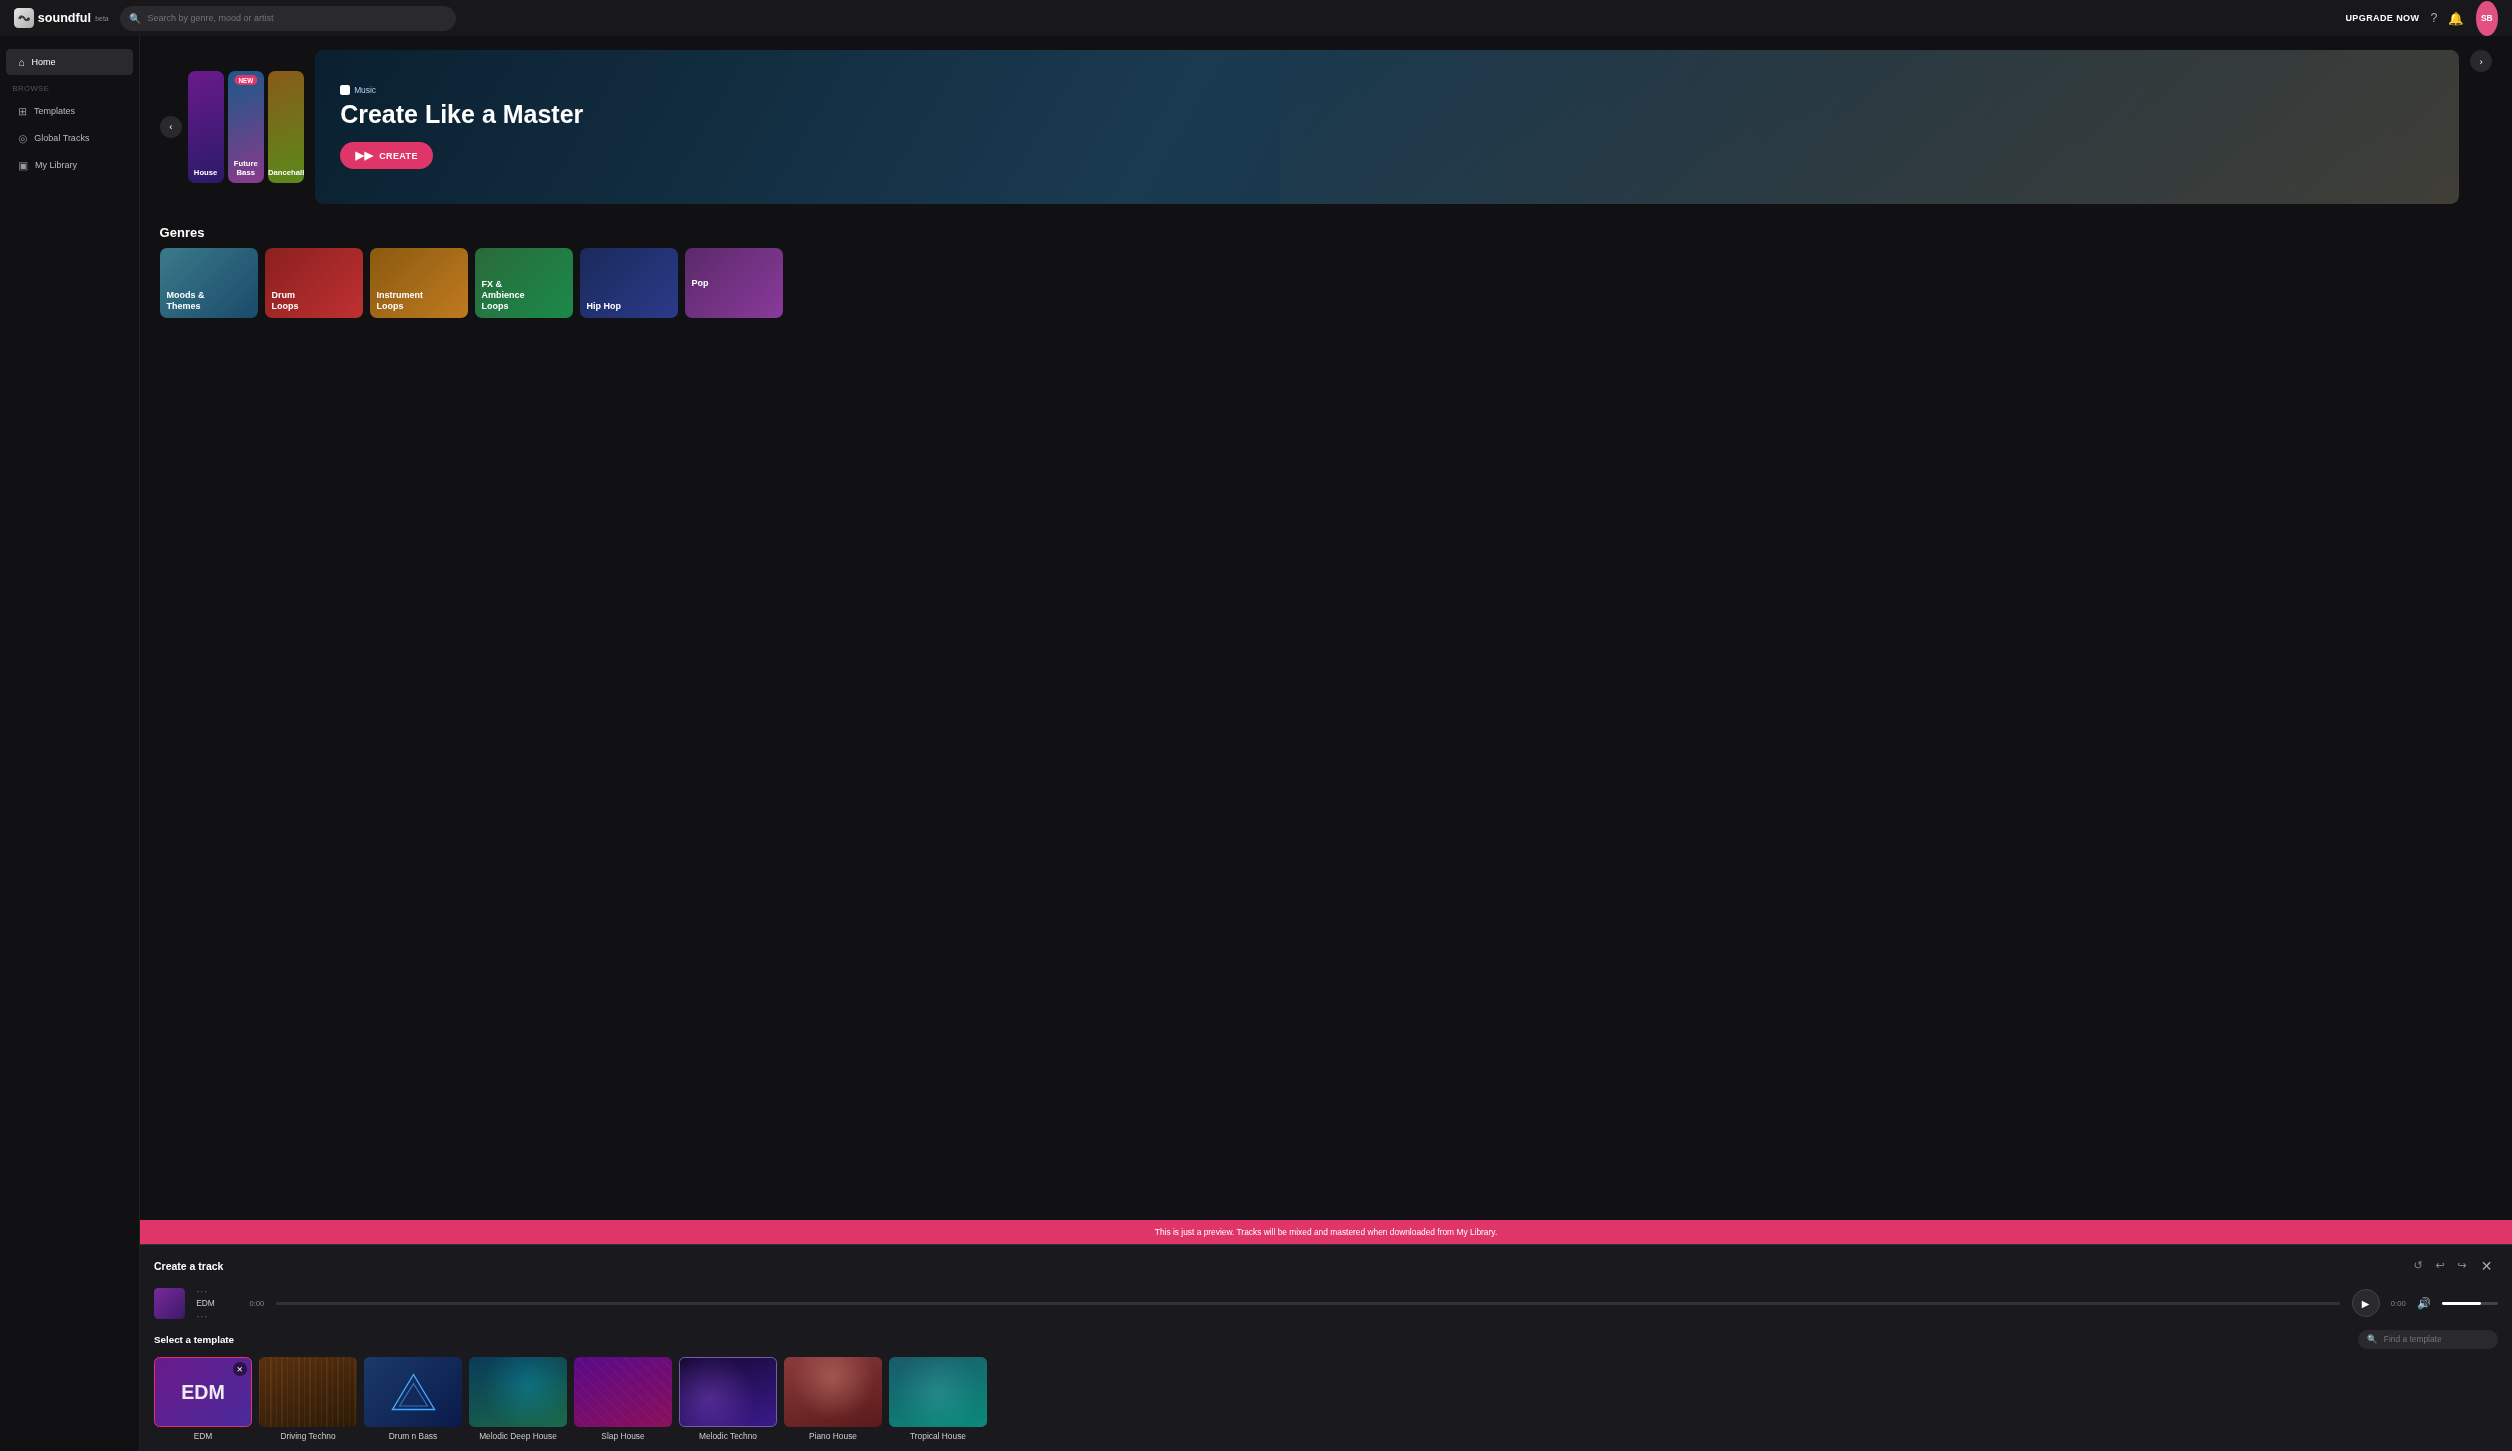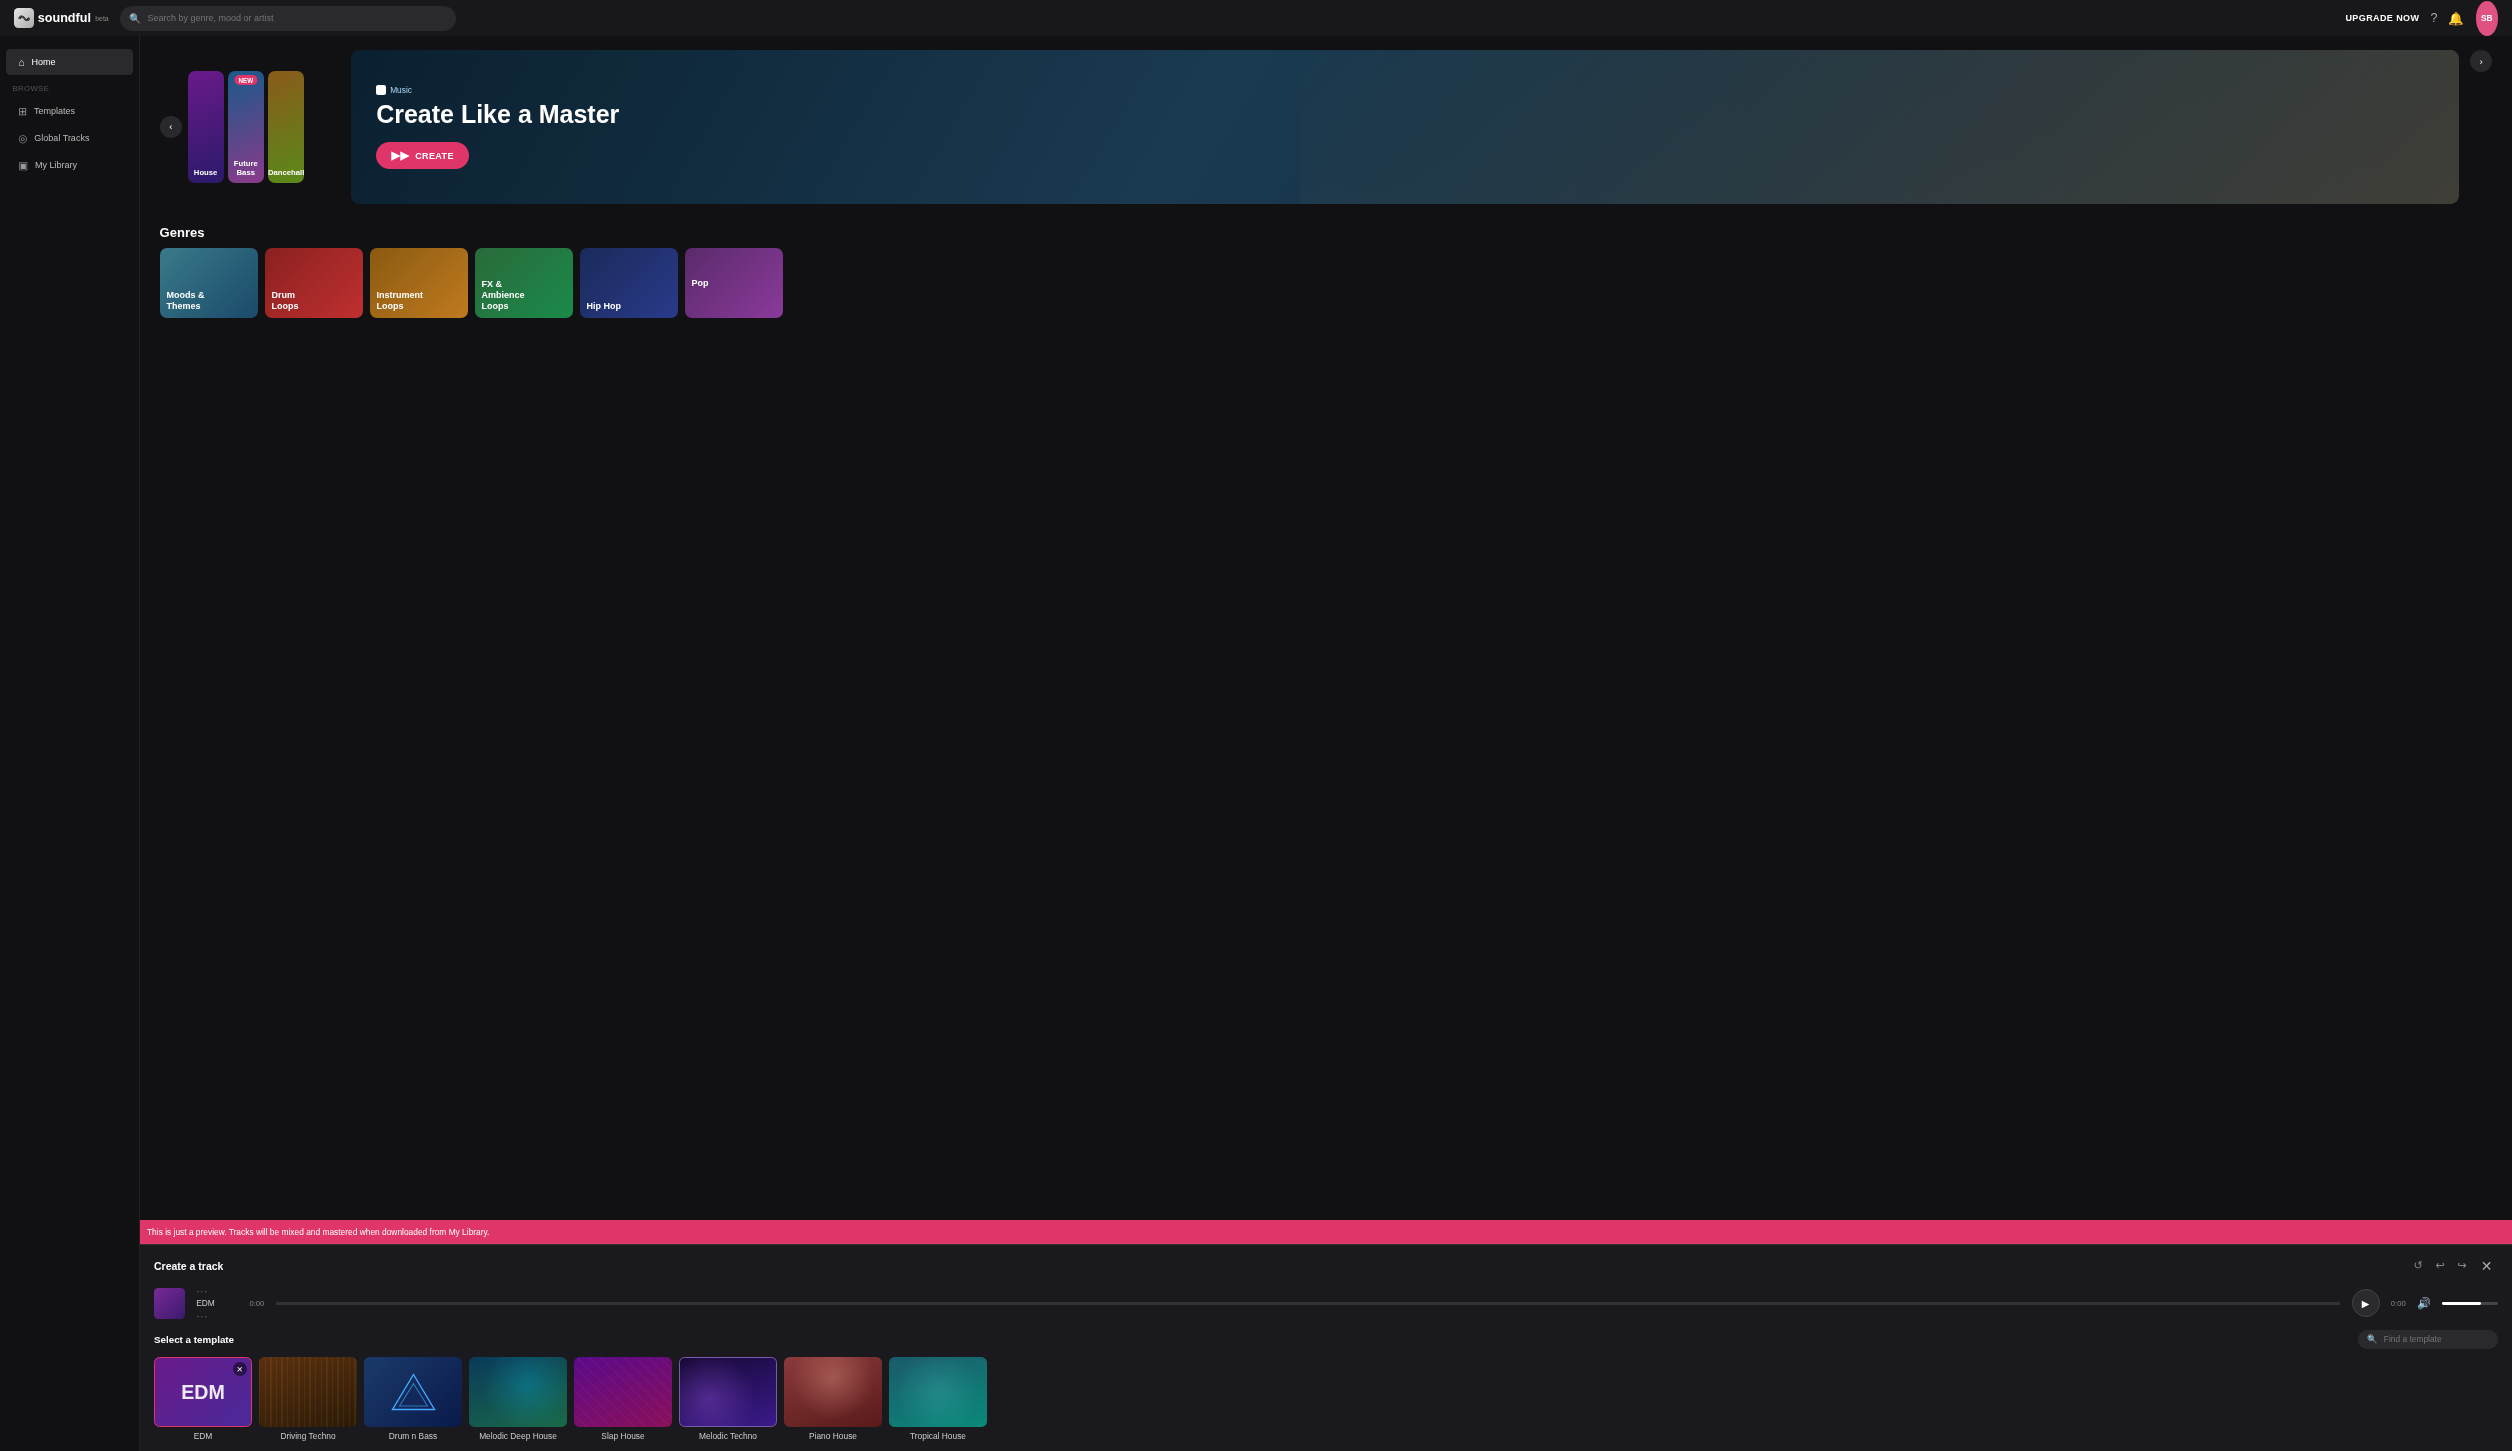--- a/index.html
+++ b/index.html
@@ -222,21 +222,20 @@
       flex: 1;
       border-radius: 8.4px;
       background: linear-gradient(120deg, #0a2030 0%, #1a3a50 40%, #0d2535 100%);
       min-height: 154px;
       display: flex;
       flex-direction: column;
       justify-content: center;
       padding: 22.4px 25px;
       position: relative;
       overflow: hidden;
-      margin-left: 36px;
     }
     .hero-main::before {
       content: '';
       position: absolute;
       right: 0; top: 0; bottom: 0;
       width: 55%;
       background: linear-gradient(135deg, transparent, rgba(180,120,60,0.3));
     }
     .hero-subtitle {
       font-size: 8.4px;
@@ -308,21 +307,21 @@
     .genre-tile.drum { background: linear-gradient(135deg, #8a2020, #c03030); }
     .genre-tile.instrument { background: linear-gradient(135deg, #8a5a10, #c07a20); }
     .genre-tile.fx { background: linear-gradient(135deg, #2a6a3a, #1a8a4a); }
     .genre-tile.hiphop { background: linear-gradient(135deg, #1a2a5a, #2a3a8a); text-align: right; }
     .genre-tile.pop { background: linear-gradient(135deg, #5a2a6a, #8a3a9a); align-items: center; }
 
     
     .preview-banner {
       background: #e03568;
       color: #fff;
-      text-align: left;
+      text-align: center;
       padding: 7px;
       font-size: 8.4px;
       flex-shrink: 0;
     }
 
     
     .create-panel {
       background: #1a1a1e;
       border-top: 0.7px solid #333;
       flex-shrink: 0;

